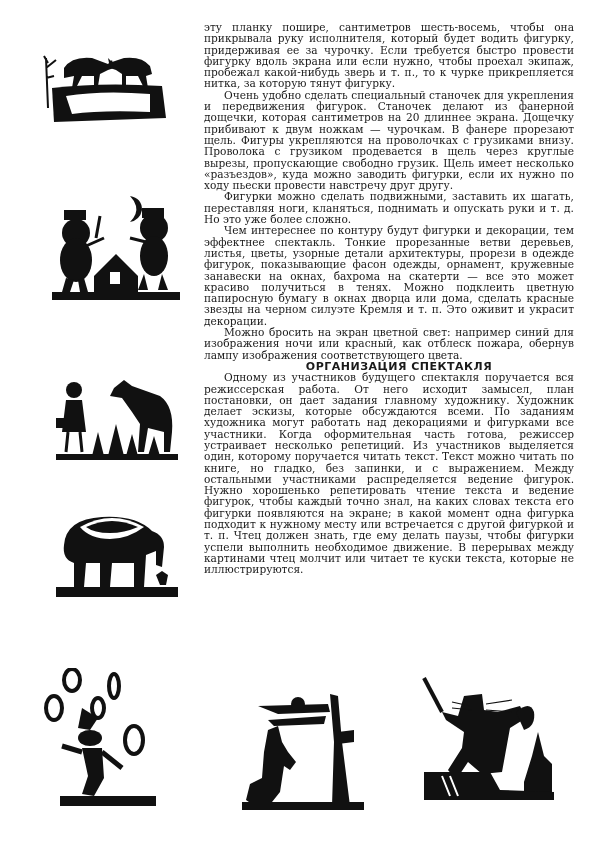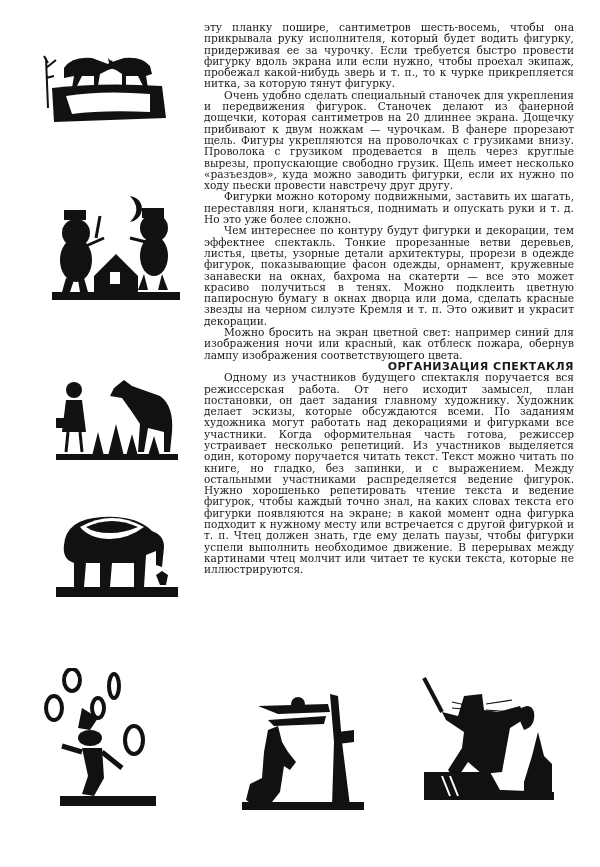--- a/index.html
+++ b/index.html
@@ -1,21 +1,21 @@
 <!DOCTYPE html>
 <html><head>
   <meta charset="utf-8">
   <style>
     html, body { margin: 0; padding: 0; background: #ffffff; }
     body { width: 600px; height: 867px; position: relative; overflow: hidden; font-family: "DejaVu Serif", serif; color: #1a1a1a; }
     .page { position: absolute; inset: 0; padding-left: 40px; }
     .text-col { position: absolute; left: 204px; top: 22px; width: 370px; font-size: 10.6px; line-height: 11.3px; text-align: justify; }
     .text-col p { margin: 0; text-indent: 20px; }
     .text-col p.first { text-indent: 0; }
-    .heading { text-align: right; font-family: "DejaVu Sans", sans-serif; font-weight: bold; font-size: 11px; letter-spacing: 0.5px; margin: 27px 0 10px 0; text-indent: 0; }
+    .heading { text-align: center; font-family: "DejaVu Sans", sans-serif; font-weight: bold; font-size: 11px; letter-spacing: 0.5px; margin: 27px 0 10px 0; text-indent: 0; }
     .fig { position: absolute; }
     .fig svg { display: block; }
     .page-number { position: absolute; left: 34px; top: 876px; font-size: 13px; font-family: "DejaVu Serif", serif; margin-left: 36px; }
   </style>
 </head>
 <body>
 
 <div class="page">
 
   <div class="fig" style="left:42px;top:38px;">
@@ -103,21 +103,21 @@
       <path d="M96 40 Q110 28 114 40 Q116 54 104 58 Z" fill="#111"></path>
       <path d="M104 110 L112 84 L118 60 L124 84 L132 92 L132 122 L104 122 Z" fill="#111"></path>
       <path d="M4 100 L70 100 L80 118 L134 120 L134 128 L4 128 Z" fill="#111"></path>
       <path d="M22 104 L30 124 M30 104 L38 124" stroke="#fff" stroke-width="2"></path>
     </svg>
   </div>
 
   <div class="text-col">
     <p class="first">эту планку пошире, сантиметров шесть-восемь, чтобы она прикрывала руку исполнителя, который будет водить фигурку, придерживая ее за чурочку. Если требуется быстро провести фигурку вдоль экрана или если нужно, чтобы проехал экипаж, пробежал какой-нибудь зверь и т. п., то к чурке прикрепляется нитка, за которую тянут фигурку.</p>
     <p>Очень удобно сделать специальный станочек для укрепления и передвижения фигурок. Станочек делают из фанерной дощечки, которая сантиметров на 20 длиннее экрана. Дощечку прибивают к двум ножкам — чурочкам. В фанере прорезают щель. Фигуры укрепляются на проволочках с грузиками внизу. Проволока с грузиком продевается в щель через круглые вырезы, пропускающие свободно грузик. Щель имеет несколько «разъездов», куда можно заводить фигурки, если их нужно по ходу пьески провести навстречу друг другу.</p>
-    <p>Фигурки можно которому подвижными, заставить их шагать, переставляя ноги, кланяться, поднимать и опускать руки и т. д. Но это уже более сложно.</p>
+    <p>Фигурки можно сделать подвижными, заставить их шагать, переставляя ноги, кланяться, поднимать и опускать руки и т. д. Но это уже более сложно.</p>
     <p>Чем интереснее по контуру будут фигурки и декорации, тем эффектнее спектакль. Тонкие прорезанные ветви деревьев, листья, цветы, узорные детали архитектуры, прорези в одежде фигурок, показывающие фасон одежды, орнамент, кружевные занавески на окнах, бахрома на скатерти — все это может красиво получиться в тенях. Можно подклеить цветную папиросную бумагу в окнах дворца или дома, сделать красные звезды на черном силуэте Кремля и т. п. Это оживит и украсит декорации.</p>
     <p>Можно бросить на экран цветной свет: например синий для изображения ночи или красный, как отблеск пожара, обернув лампу изображения соответствующего цвета.</p>
     <p class="heading">ОРГАНИЗАЦИЯ СПЕКТАКЛЯ</p>
     <p>Одному из участников будущего спектакля поручается вся режиссерская работа. От него исходит замысел, план постановки, он дает задания главному художнику. Художник делает эскизы, которые обсуждаются всеми. По заданиям художника могут работать над декорациями и фигурками все участники. Когда оформительная часть готова, режиссер устраивает несколько репетиций. Из участников выделяется один, которому поручается читать текст. Текст можно читать по книге, но гладко, без запинки, и с выражением. Между остальными участниками распределяется ведение фигурок. Нужно хорошенько репетировать чтение текста и ведение фигурок, чтобы каждый точно знал, на каких словах текста его фигурки появляются на экране; в какой момент одна фигурка подходит к нужному месту или встречается с другой фигуркой и т. п. Чтец должен знать, где ему делать паузы, чтобы фигурки успели выполнить необходимое движение. В перерывах между картинами чтец молчит или читает те куски текста, которые не иллюстрируются.</p>
   </div>
 
   <div class="page-number">358</div>
 </div>
 
 </body></html>

